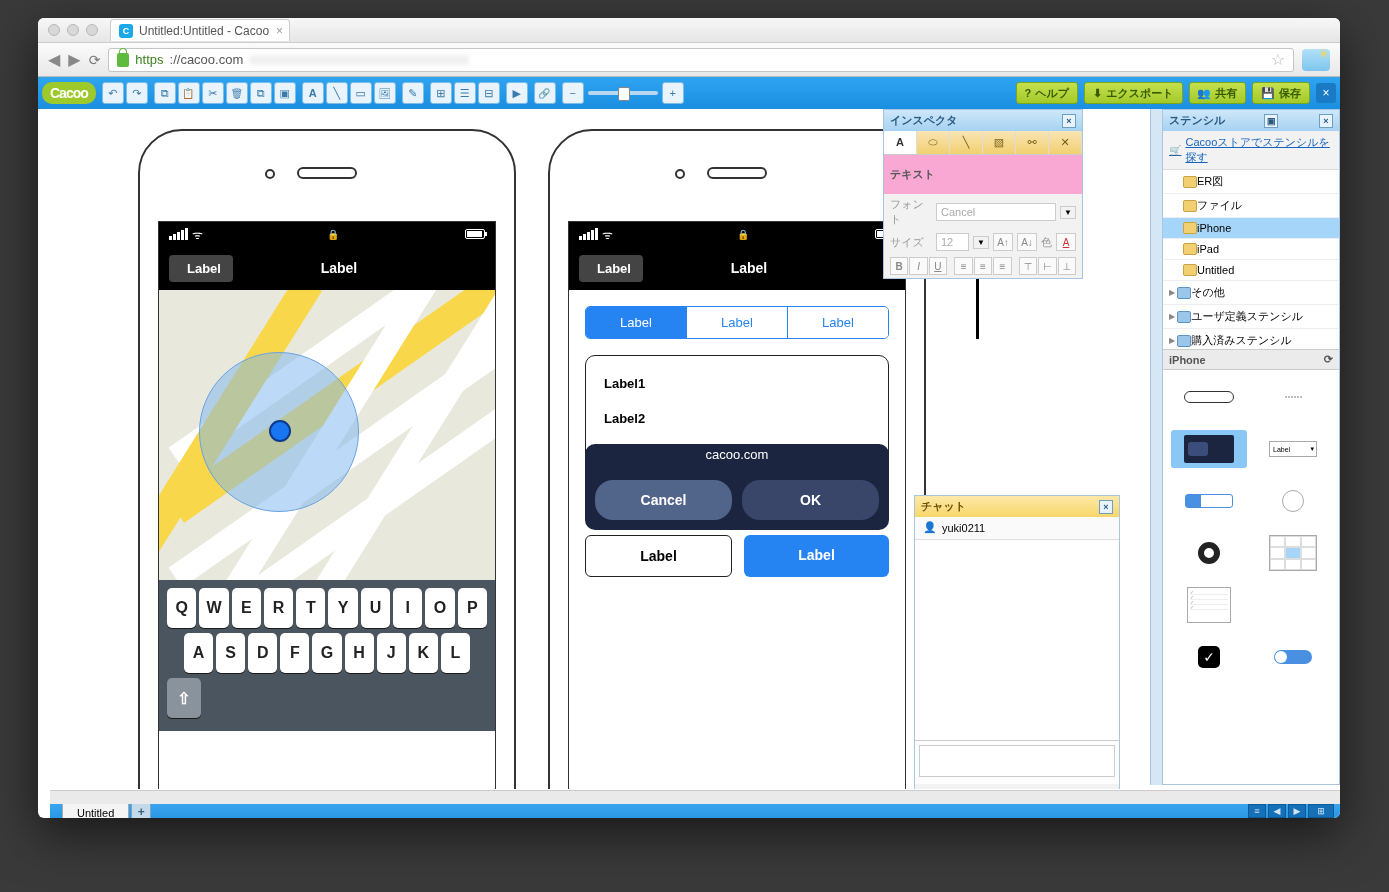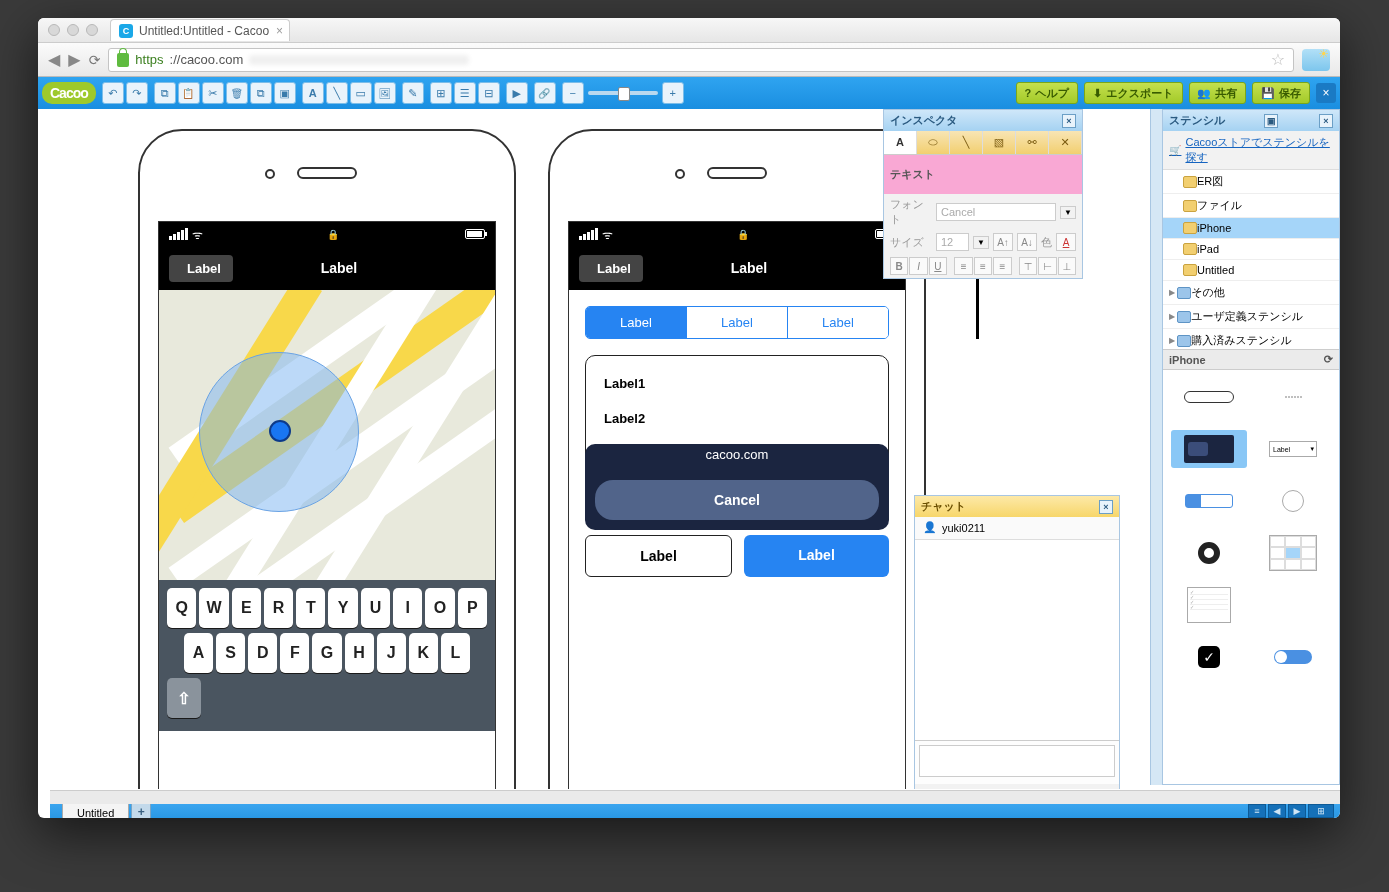--- a/index.html
+++ b/index.html
@@ -370,20 +370,21 @@
             <div class="list-item">&nbsp;</div>
           </div>
           <div class="btn-row">
             <div class="ph-btn outline">Label</div>
             <div class="ph-btn primary">Label</div>
           </div>
           <div class="dlg">
             <div class="dlg-txt">cacoo.com</div>
             <div class="dlg-btns">
               <div class="dlg-btn cancel">Cancel</div>
+              <div class="dlg-btn ok">OK</div>
             </div>
           </div>
         </div>
       </div>
 
       <div style="position:absolute;left:938px;top:170px;width:3px;height:60px;background:#000"></div>
 
     </div>
 
     <div class="panel inspector">

